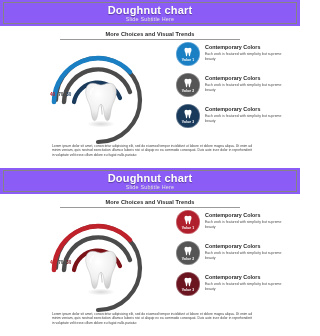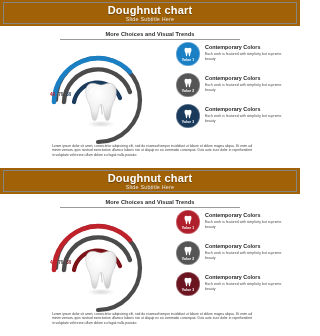--- a/index.html
+++ b/index.html
@@ -10,21 +10,21 @@
     overflow:hidden;
   }
   .deck { width:300px; height:336px; display:flex; flex-direction:column; }
 
   .slide { position:relative; width:300px; height:168px; background:#ffffff; overflow:hidden; }
 
   
   .header {
     position:relative;
     width:300px; height:26px;
-    background:#a16207;
+    background:#8b5cf6;
     display:flex; flex-direction:column;
     align-items:center; justify-content:center;
   }
   .header:before{
     content:""; position:absolute; left:3px; top:2px; right:3px; bottom:2px;
     border:1px solid #848484; pointer-events:none;
   }
   .slide-title {
     color:#ffffff; font-size:11px; font-weight:bold;
     letter-spacing:.2px; line-height:12px;

